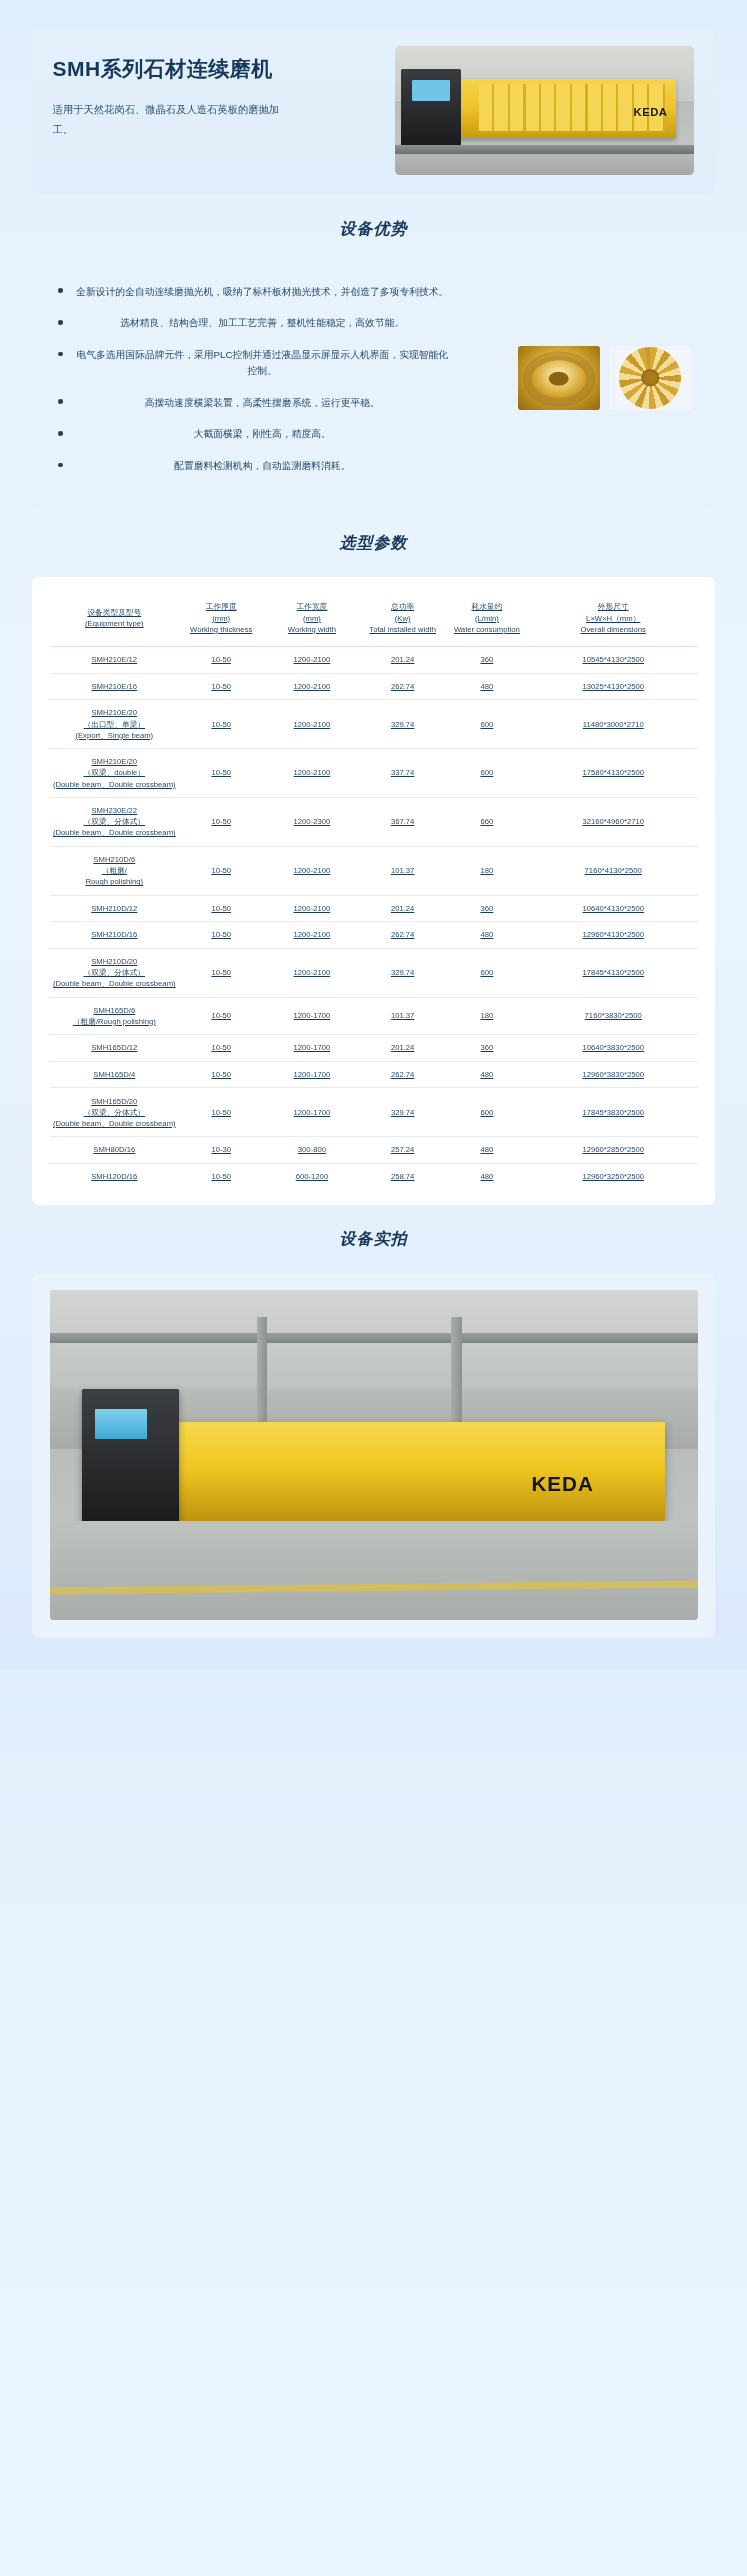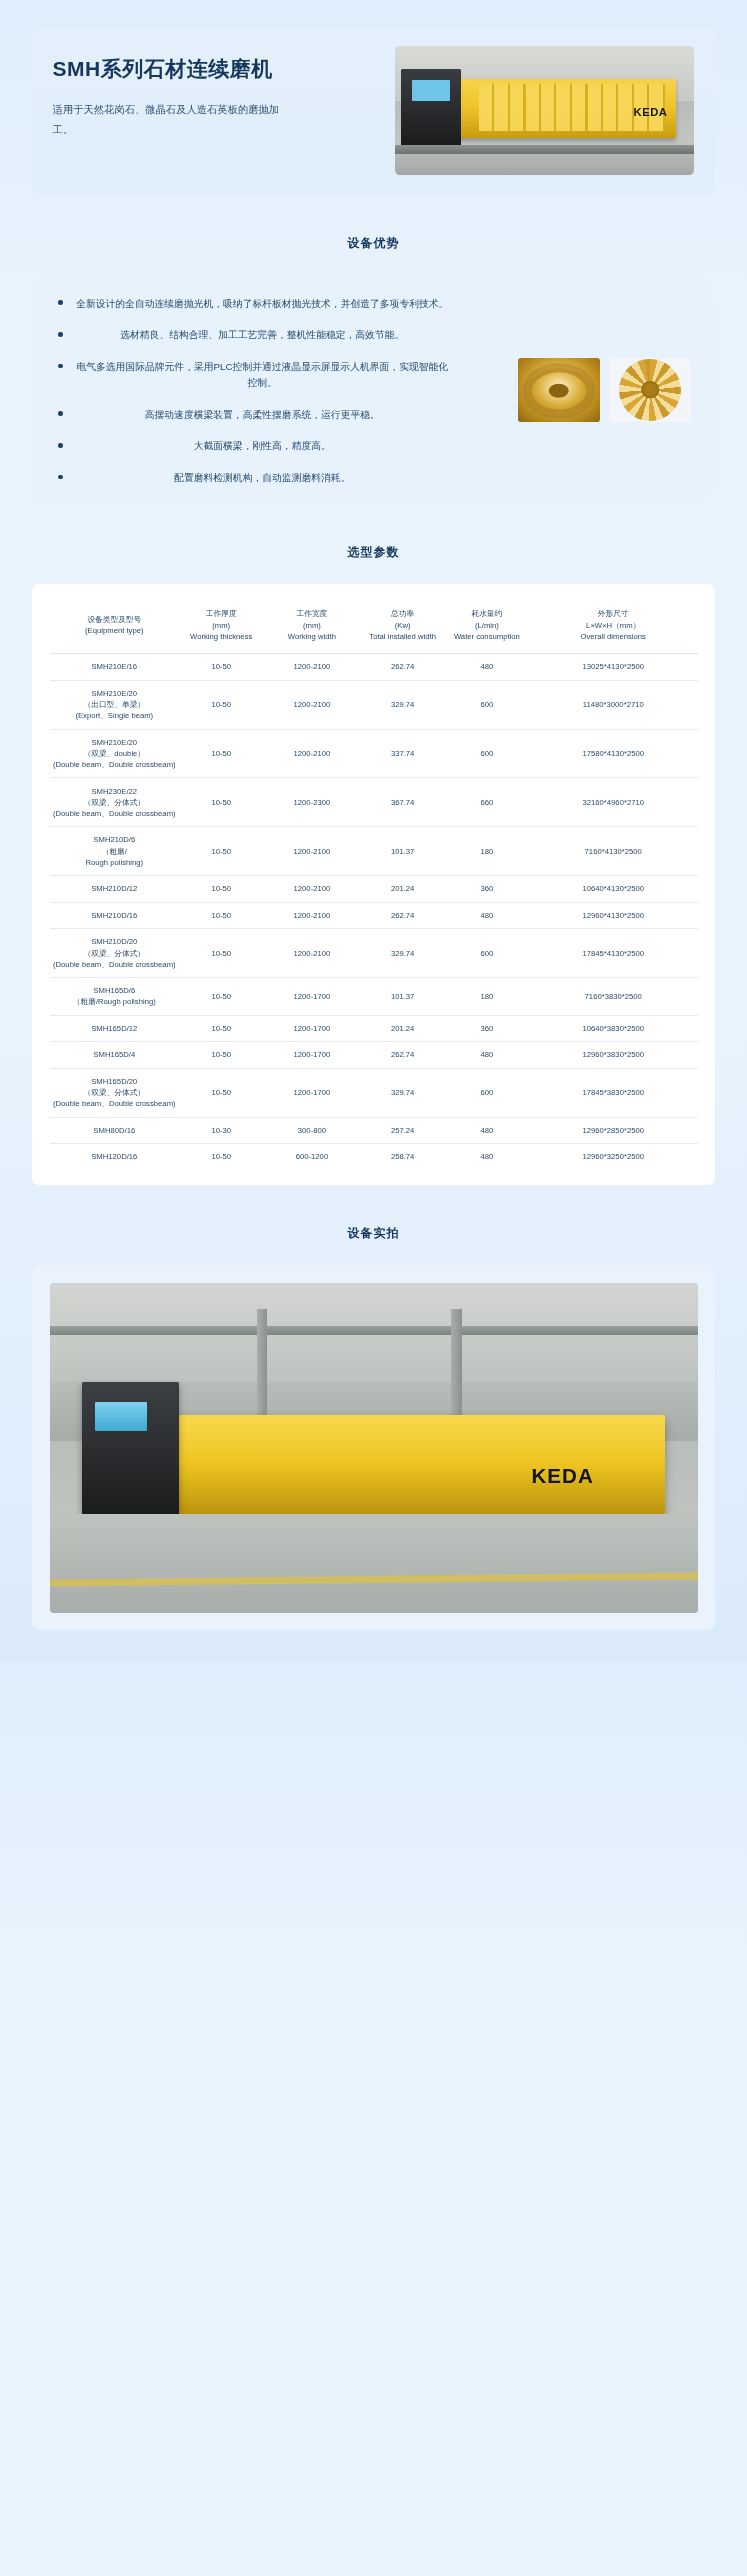--- a/index.html
+++ b/index.html
@@ -66,25 +66,26 @@
      background:linear-gradient(180deg,#b6b9b5,#a3a6a2);}
   .p1-logo{position:absolute;right:9%;top:47%;font-size:11.3px;font-weight:bold;color:#18191b;
      font-family:"Liberation Sans",sans-serif;letter-spacing:0.5px;}
   .p1-bars{position:absolute;left:28%;top:30%;width:62%;height:36%;
      background:repeating-linear-gradient(90deg,#f7d758 0 13.4px,#d9ae1c 13.4px 15.5px);
      border-radius:1px;opacity:.95;}
 
   
   .sec-title{
     text-align:center;
-    font-size:12px;
+    font-size:16px;
     font-weight:bold;
     color:#15375c;
     letter-spacing:1px;
-    margin:40px 0 0 0;
+    margin:24px 0 0 0;
+    font-style:italic;
   }
 
   
   .adv-wrap{
     margin:24px 32px 0 32px;
     background:#e8f2fc;
     border-radius:8.2px;
     padding:19.6px 24px 17.5px 24px;
     display:flex;
     justify-content:space-between;
@@ -94,21 +95,21 @@
   .adv-list{list-style:none;margin:0;padding:0;width:397px;}
   .adv-list li{
     position:relative;
     padding-left:15.5px;
     font-size:9.8px;
     line-height:1.65;
     color:#244a6d;
     margin-bottom:15.5px;
     text-align:center;
   }
-  .adv-list li:last-child{margin-bottom:0;}
+  .adv-list li:last-child{margin-bottom:17px;}
   .adv-list li:before{
     content:"";
     position:absolute;left:2.1px;top:4.6px;
     width:4.6px;height:4.6px;border-radius:50%;
     background:#1f3f60;
   }
   .adv-imgs{display:flex;gap:9.3px;padding-top:62px;}
   .adv-img{width:82px;height:64px;border-radius:3.1px;position:relative;overflow:hidden;
     background:#f2f6fb;}
   
@@ -132,21 +133,21 @@
     width:17.5px;height:17.5px;border-radius:50%;background:#a87d18;box-shadow:inset 0 0 3.1px #6f5210;}
 
   
   .table-card{
     margin:23px 32px 0 32px;
     background:#ffffff;
     border-radius:7.2px;
     padding:13.4px 17.5px 15.5px 17.5px;
     box-sizing:border-box;
   }
-  table.params{width:100%;border-collapse:collapse;table-layout:fixed;}
+  table.params{width:100%;border-collapse:collapse;table-layout:fixed;text-decoration:underline;}
   table.params th, table.params td{
     text-align:center;
     vertical-align:middle;
     font-size:7.7px;
     color:#2b4c6b;
     padding:7.2px 2.1px;
     border-bottom:0.5px solid #e2eaf2;
     line-height:1.45;
   }
   table.params th{
@@ -282,20 +283,30 @@
           <th>
             <span class="cell-main">外形尺寸</span>
             <span class="cell-sub">L×W×H（mm）</span>
             <span class="cell-sub">Overall dimensions</span>
           </th>
         </tr>
       </thead>
       <tbody>
           <tr>
             <td>
+              <span class="cell-main">SMH210E/12</span>
+            </td>
+            <td>10-50</td>
+            <td>1200-2100</td>
+            <td>201.24</td>
+            <td>360</td>
+            <td>10545*4130*2500</td>
+          </tr>
+          <tr>
+            <td>
               <span class="cell-main">SMH210E/16</span>
             </td>
             <td>10-50</td>
             <td>1200-2100</td>
             <td>262.74</td>
             <td>480</td>
             <td>13025*4130*2500</td>
           </tr>
           <tr>
             <td>

